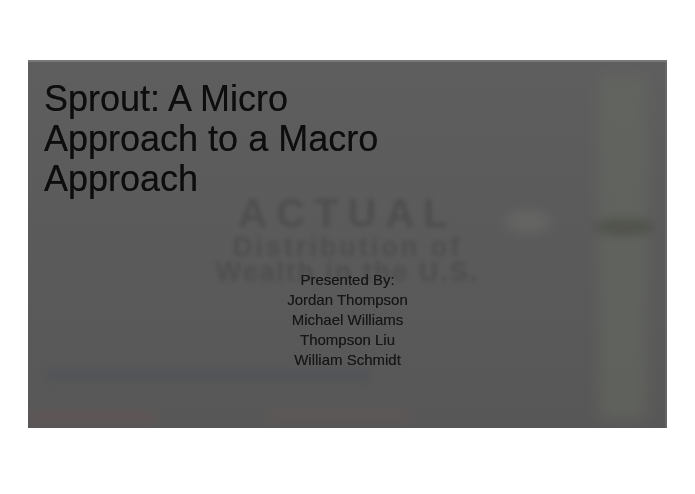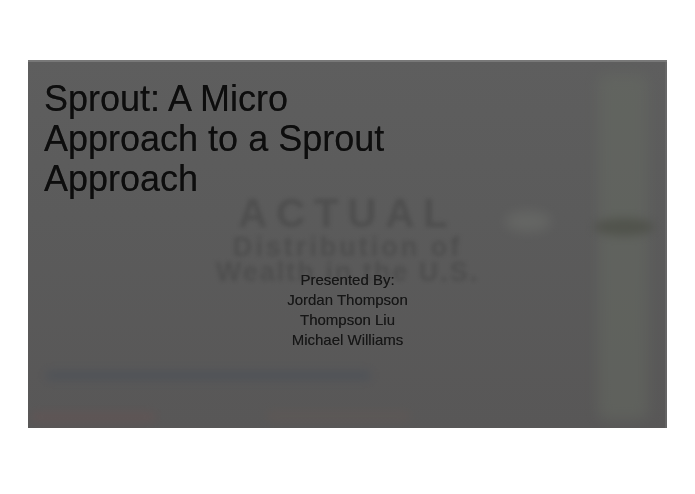--- a/index.html
+++ b/index.html
@@ -70,25 +70,26 @@
     <div class="bg-smear-red2"></div>
 
     <div class="watermark">
       <div class="wm-line1">ACTUAL</div>
       <div class="wm-line2">Distribution of</div>
       <div class="wm-line3">Wealth in the U.S.</div>
     </div>
 
     <div class="slide-title">
       <div>Sprout: A Micro</div>
-      <div>Approach to a Sprout</div>
+      <div>Approach to a Macro</div>
       <div>Approach</div>
     </div>
 
     <div class="presenters">
       <div>Presented By:</div>
       <div>Jordan Thompson</div>
+      <div>Michael Williams</div>
       <div>Thompson Liu</div>
-      <div>Michael Williams</div>
+      <div>William Schmidt</div>
     </div>
 
   </div>
 </div>
 
 </body></html>

